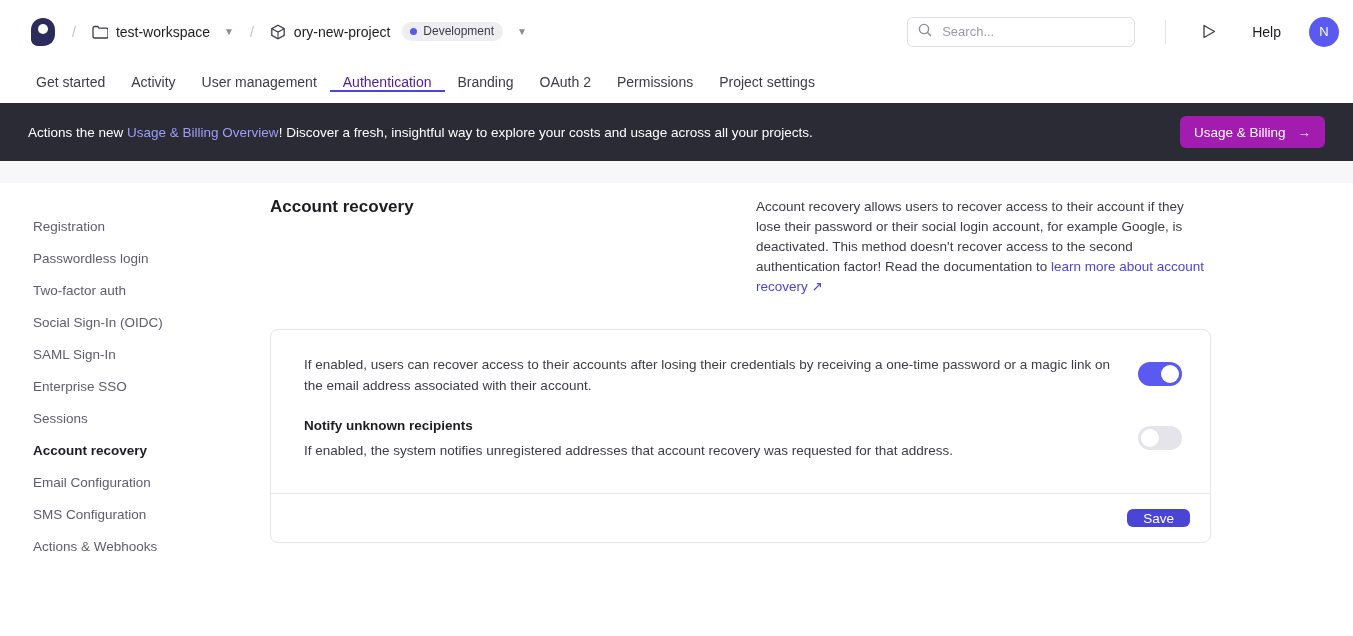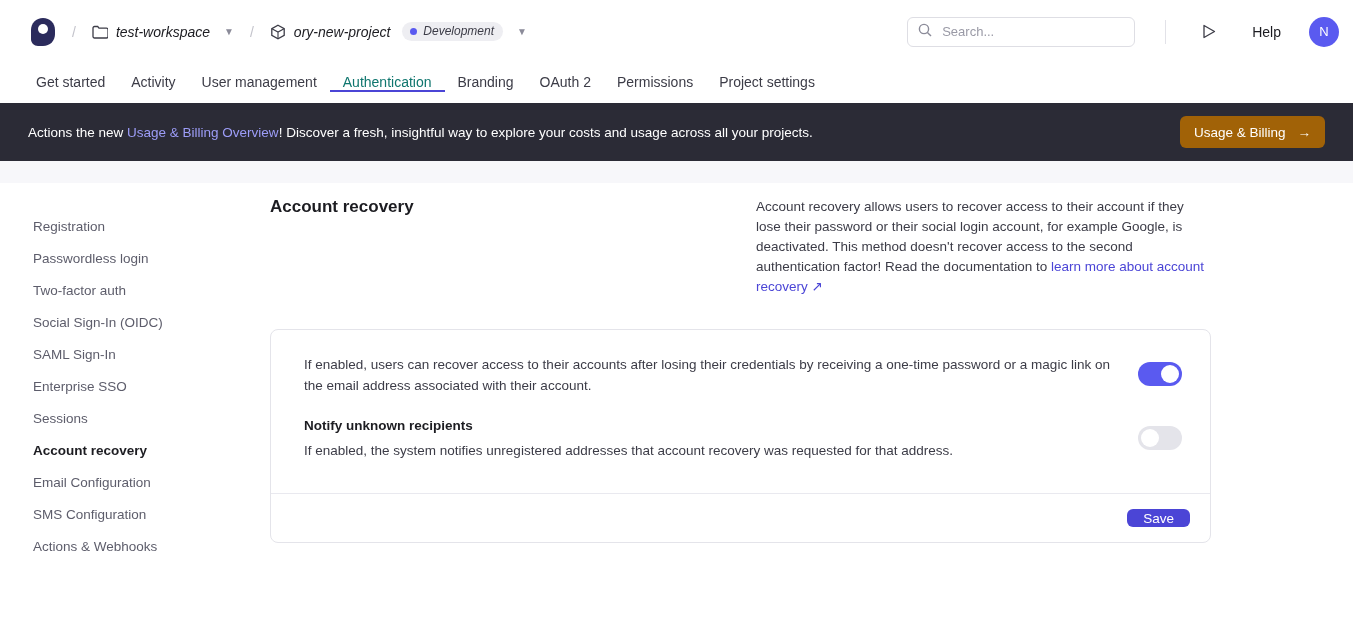--- a/index.html
+++ b/index.html
@@ -32,21 +32,20 @@
     user-select: none;
   }
   .crumb {
     display: flex;
     align-items: center;
     gap: 8px;
     font-size: 14px;
     color: #1c1c21;
     padding: 4px 2px;
     border-radius: 4px;
-    font-style: italic;
   }
   .crumb .label { font-weight: 400; }
   .folder-icon svg, .cube-icon svg { display:block; }
   .chev {
     color: #8b8b99;
     font-size: 10px;
     margin-left: 6px;
     line-height: 1;
   }
   .env-badge {
@@ -133,41 +132,41 @@
     display: flex;
     align-items: center;
     padding: 0 13px;
     font-size: 14px;
     color: #3c3c47;
     border-bottom: 2px solid transparent;
     white-space: nowrap;
   }
   .navtab:first-child { padding-left: 8px; }
   .navtab.active {
-    color: #0f766e;
+    color: #4c1d95;
     border-bottom-color: #4b45d6;
   }
 
   
   .banner {
     background: #2b2b36;
     height: 58px;
     display: flex;
     align-items: center;
     padding: 0 28px;
     color: #fff;
     font-size: 13.5px;
   }
   .banner a {
     color: #9d9df8;
     text-decoration: none;
   }
   .banner-cta {
     margin-left: auto;
-    background: #a16207;
+    background: #a21caf;
     color: #fff;
     border: none;
     border-radius: 6px;
     height: 32px;
     padding: 0 14px;
     font-size: 13.5px;
     display: flex;
     align-items: center;
     gap: 12px;
     font-family: "Liberation Sans", sans-serif;

